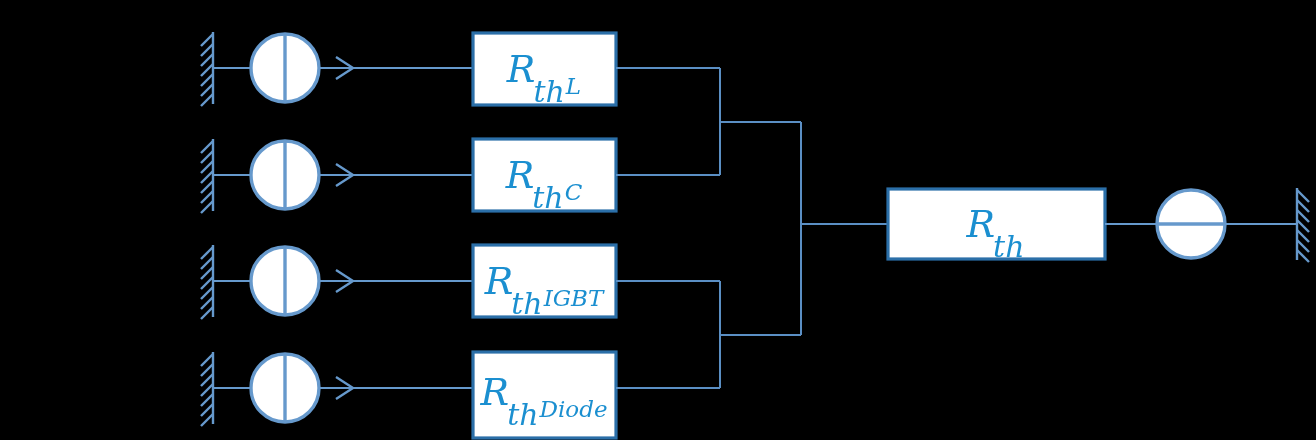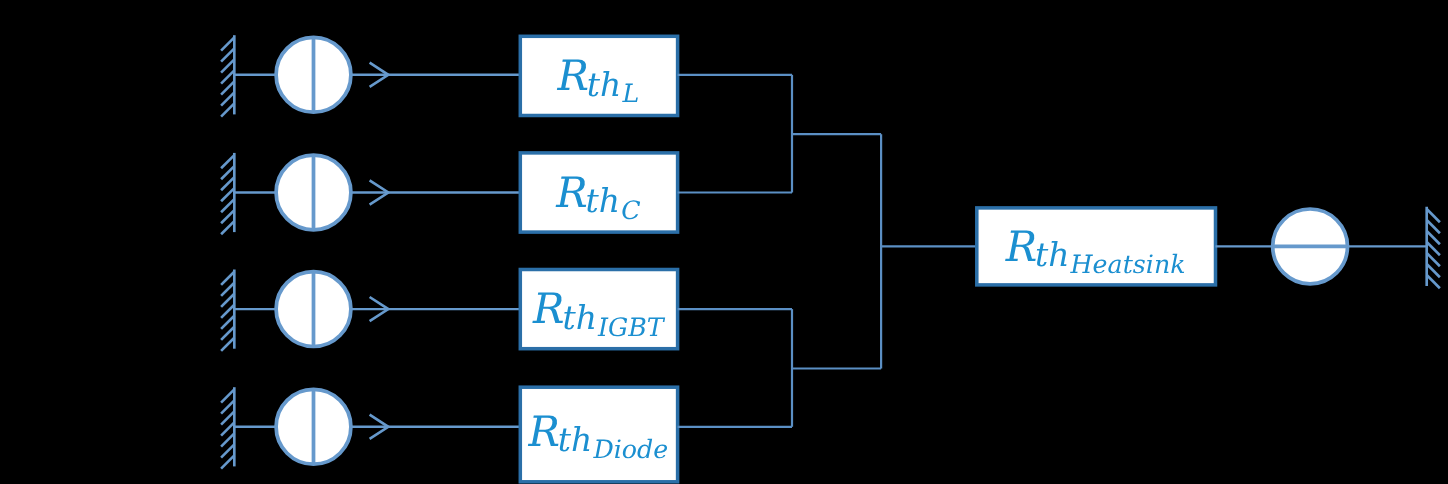--- a/index.html
+++ b/index.html
@@ -85,21 +85,21 @@
     user-select: none;
   }
   .res-label .main {
     font-size: 38px;
     line-height: 1;
   }
   .res-label .sub1 {
     font-size: 30px;
     line-height: 1;
     position: relative;
-    top: 9px;
+    top: 23px;
     left: -2px;
   }
   .res-label .sub2 {
     font-size: 23px;
     line-height: 1;
     position: relative;
     top: 17px;
     left: -1px;
   }
 </style>
@@ -260,16 +260,15 @@
 
   <div class="res-label" style="left:473px; top:352px; width:143px; height:80px;">
     <span class="main">R</span>
       <span class="sub1">th</span>
       <span class="sub2">Diode</span>
   </div>
 
   <div class="res-label" style="left:888px; top:189px; width:217px; height:70px;">
     <span class="main">R</span>
       <span class="sub1">th</span>
-      <span class="sub2">Heatsink</span>
   </div>
 
 </div>
 
 </body></html>

